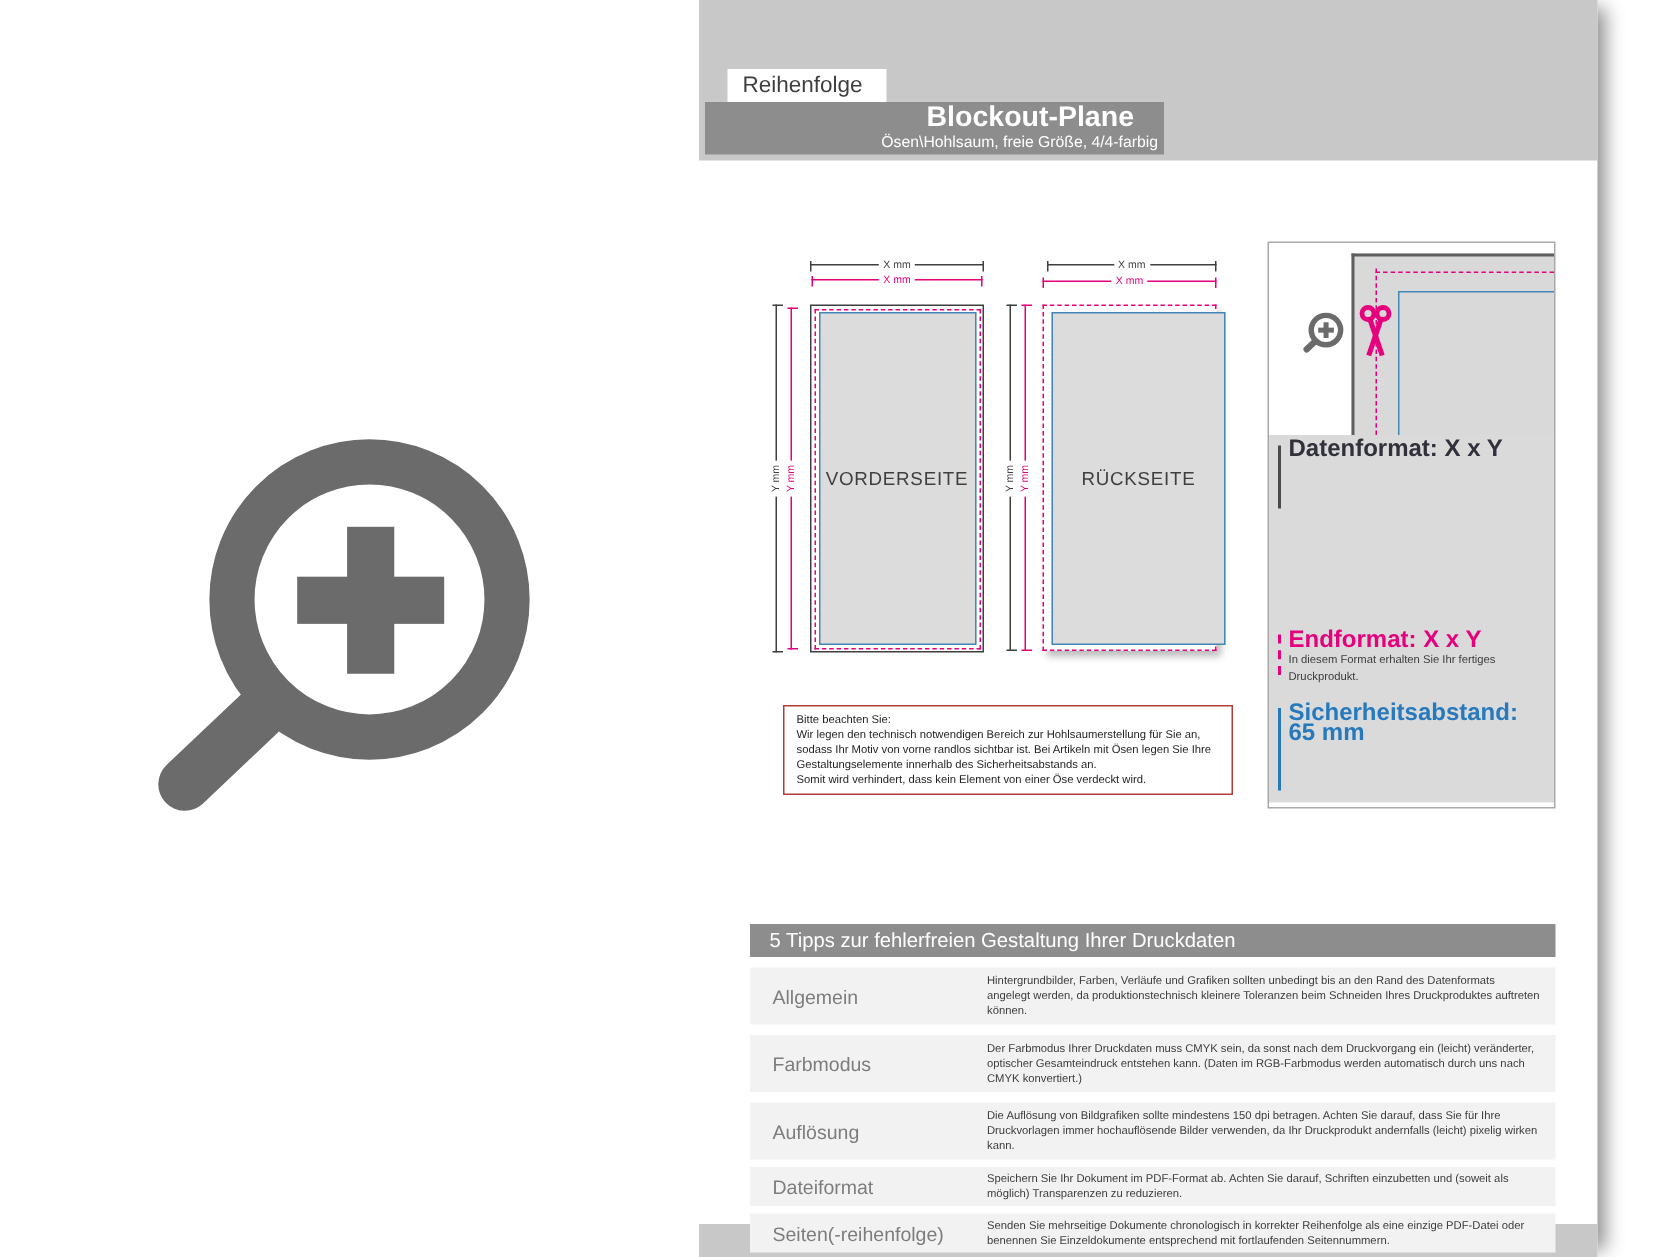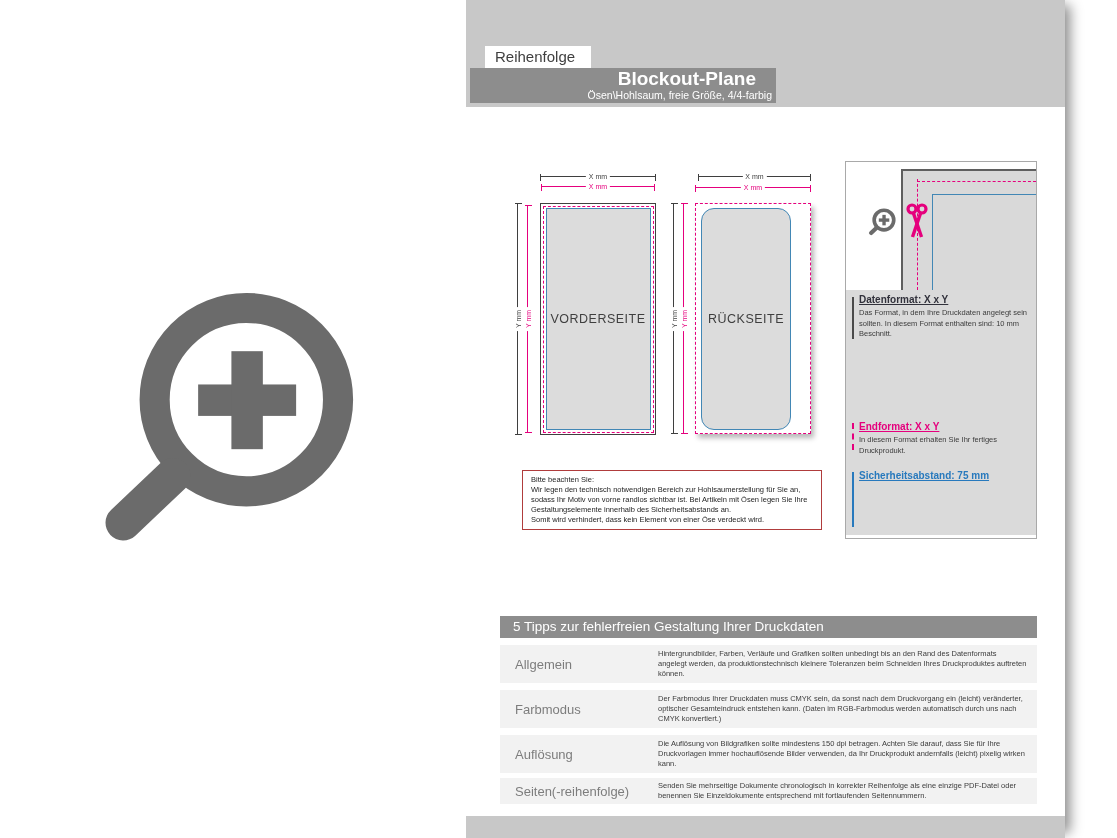--- a/index.html
+++ b/index.html
@@ -55,21 +55,21 @@
   .pagecorner { position:absolute; left:55px; top:7px; width:135px; height:121px; background:#d9d9d9;
                 border-top:2px solid #5f5f5f; border-left:2px solid #5f5f5f; }
   .cut-v  { position:absolute; left:71px; top:17px; height:111px; border-left:1.5px dashed #e5007d; }
   .cut-h  { position:absolute; left:71px; top:19px; width:119px; border-top:1.5px dashed #e5007d; }
   .safe-v { position:absolute; left:86px; top:32px; height:96px; border-left:1.5px solid #4287b5; }
   .safe-h { position:absolute; left:86px; top:32px; width:104px; border-top:1.5px solid #4287b5; }
   .small-zoom { position:absolute; left:22px; top:46px; width:28px; height:28px; }
   .scissors { position:absolute; left:59px; top:41px; width:24px; height:38px; }
 
   .sect { position:absolute; left:13px; width:170px; }
-  .sect h4 { font-size:10px; line-height:13px; font-weight:bold; margin-bottom:2px;text-decoration:underline; }
+  .sect h4 { font-size:16px; line-height:13px; font-weight:bold; margin-bottom:2px; }
   .sect p  { font-size:7.5px; line-height:10.5px; color:#3c3c3c; margin-bottom:10px; }
   .h-dark { color:#31313b; } .h-mag { color:#e5007d; } .h-blue { color:#2779bd; }
   .leg { position:absolute; left:6px; width:0; }
   .leg-dark { border-left:2px solid #4a4a4a; top:135px; height:42px; }
   .leg-mag  { border-left:2px dashed #e5007d; top:261px; height:27px; }
   .leg-blue { border-left:2px solid #2779bd; top:310px; height:55px; }
 
   
   .tips { position:absolute; left:34px; top:616px; width:537px; }
   .tips-header { height:22px; background:#8d8d8d; color:#fff; font-size:13.5px; line-height:22px; padding-left:13px; }
@@ -125,21 +125,21 @@
     <div class="dimh mag" style="left:229px;top:187px;width:116px;">
       <span class="lbl">X mm</span>
     </div>
     <div class="dimv ink" style="left:207px;top:203px;height:231px;">
       <span class="lbl">Y mm</span>
     </div>
     <div class="dimv mag" style="left:217px;top:203px;height:231px;">
       <span class="lbl">Y mm</span>
     </div>
     <div class="rect-dash" style="left:229px;top:203px;width:116px;height:231px;box-shadow:3px 4px 5px rgba(0,0,0,.28);"></div>
-    <div class="rect-blue" style="left:235px;top:208px;width:90px;height:222px;border-radius:13px;">
+    <div class="rect-blue" style="left:235px;top:208px;width:116px;height:222px;">
       <span>RÜCKSEITE</span>
     </div>
 
     <div class="notebox">
       <div>Bitte beachten Sie:</div>
       <div class="prelines">Wir legen den technisch notwendigen Bereich zur Hohlsaumerstellung für Sie an, sodass Ihr Motiv von vorne randlos sichtbar ist. Bei Artikeln mit Ösen legen Sie Ihre Gestaltungselemente innerhalb des Sicherheitsabstands an.
 Somit wird verhindert, dass kein Element von einer Öse verdeckt wird.</div>
     </div>
 
     <div class="panel">
@@ -163,46 +163,49 @@
         <line x1="15.8" y1="9.5" x2="7.5" y2="34" stroke="#e5007d" stroke-width="3.4"></line>
       </svg>
 
       <div class="graytext"></div>
       <div class="leg leg-dark"></div>
       <div class="leg leg-mag"></div>
       <div class="leg leg-blue"></div>
 
       <div class="sect" style="top:131px;">
         <h4 class="h-dark">Datenformat: X x Y</h4>
-        <p>Das Format, in dem Ihre Druckdaten angelegt sein sollten. In diesem Format enthalten sind: 10 mm Beschnitt.</p>
       </div>
       <div class="sect" style="top:258px;">
         <h4 class="h-mag">Endformat: X x Y</h4>
         <p>In diesem Format erhalten Sie Ihr fertiges Druckprodukt.</p>
       </div>
       <div class="sect" style="top:307px;">
-        <h4 class="h-blue">Sicherheitsabstand: 75 mm</h4>
+        <h4 class="h-blue">Sicherheitsabstand: 65 mm</h4>
       </div>
     </div>
 
     <div class="tips">
       <div class="tips-header">5 Tipps zur fehlerfreien Gestaltung Ihrer Druckdaten</div>
 
       <div class="tip-row h38 mt7">
         <div class="lab">Allgemein</div>
         <div class="txt">Hintergrundbilder, Farben, Verläufe und Grafiken sollten unbedingt bis an den Rand des Datenformats angelegt werden, da produktionstechnisch kleinere Toleranzen beim Schneiden Ihres Druckproduktes auftreten können.</div>
       </div>
       <div class="tip-row h38 mt7">
         <div class="lab">Farbmodus</div>
         <div class="txt">Der Farbmodus Ihrer Druckdaten muss CMYK sein, da sonst nach dem Druckvorgang ein (leicht) veränderter, optischer Gesamteindruck entstehen kann. (Daten im RGB-Farbmodus werden automatisch durch uns nach CMYK konvertiert.)</div>
       </div>
       <div class="tip-row h38 mt7">
         <div class="lab">Auflösung</div>
         <div class="txt">Die Auflösung von Bildgrafiken sollte mindestens 150 dpi betragen. Achten Sie darauf, dass Sie für Ihre Druckvorlagen immer hochauflösende Bilder verwenden, da Ihr Druckprodukt andernfalls (leicht) pixelig wirken kann.</div>
       </div>
       <div class="tip-row h26 mt5">
+        <div class="lab">Dateiformat</div>
+        <div class="txt">Speichern Sie Ihr Dokument im PDF-Format ab. Achten Sie darauf, Schriften einzubetten und (soweit als möglich) Transparenzen zu reduzieren.</div>
+      </div>
+      <div class="tip-row h26 mt5">
         <div class="lab">Seiten(-reihenfolge)</div>
         <div class="txt">Senden Sie mehrseitige Dokumente chronologisch in korrekter Reihenfolge als eine einzige PDF-Datei oder benennen Sie Einzeldokumente entsprechend mit fortlaufenden Seitennummern.</div>
       </div>
     </div>
 
   </div>
 </div>
 
 </body></html>

